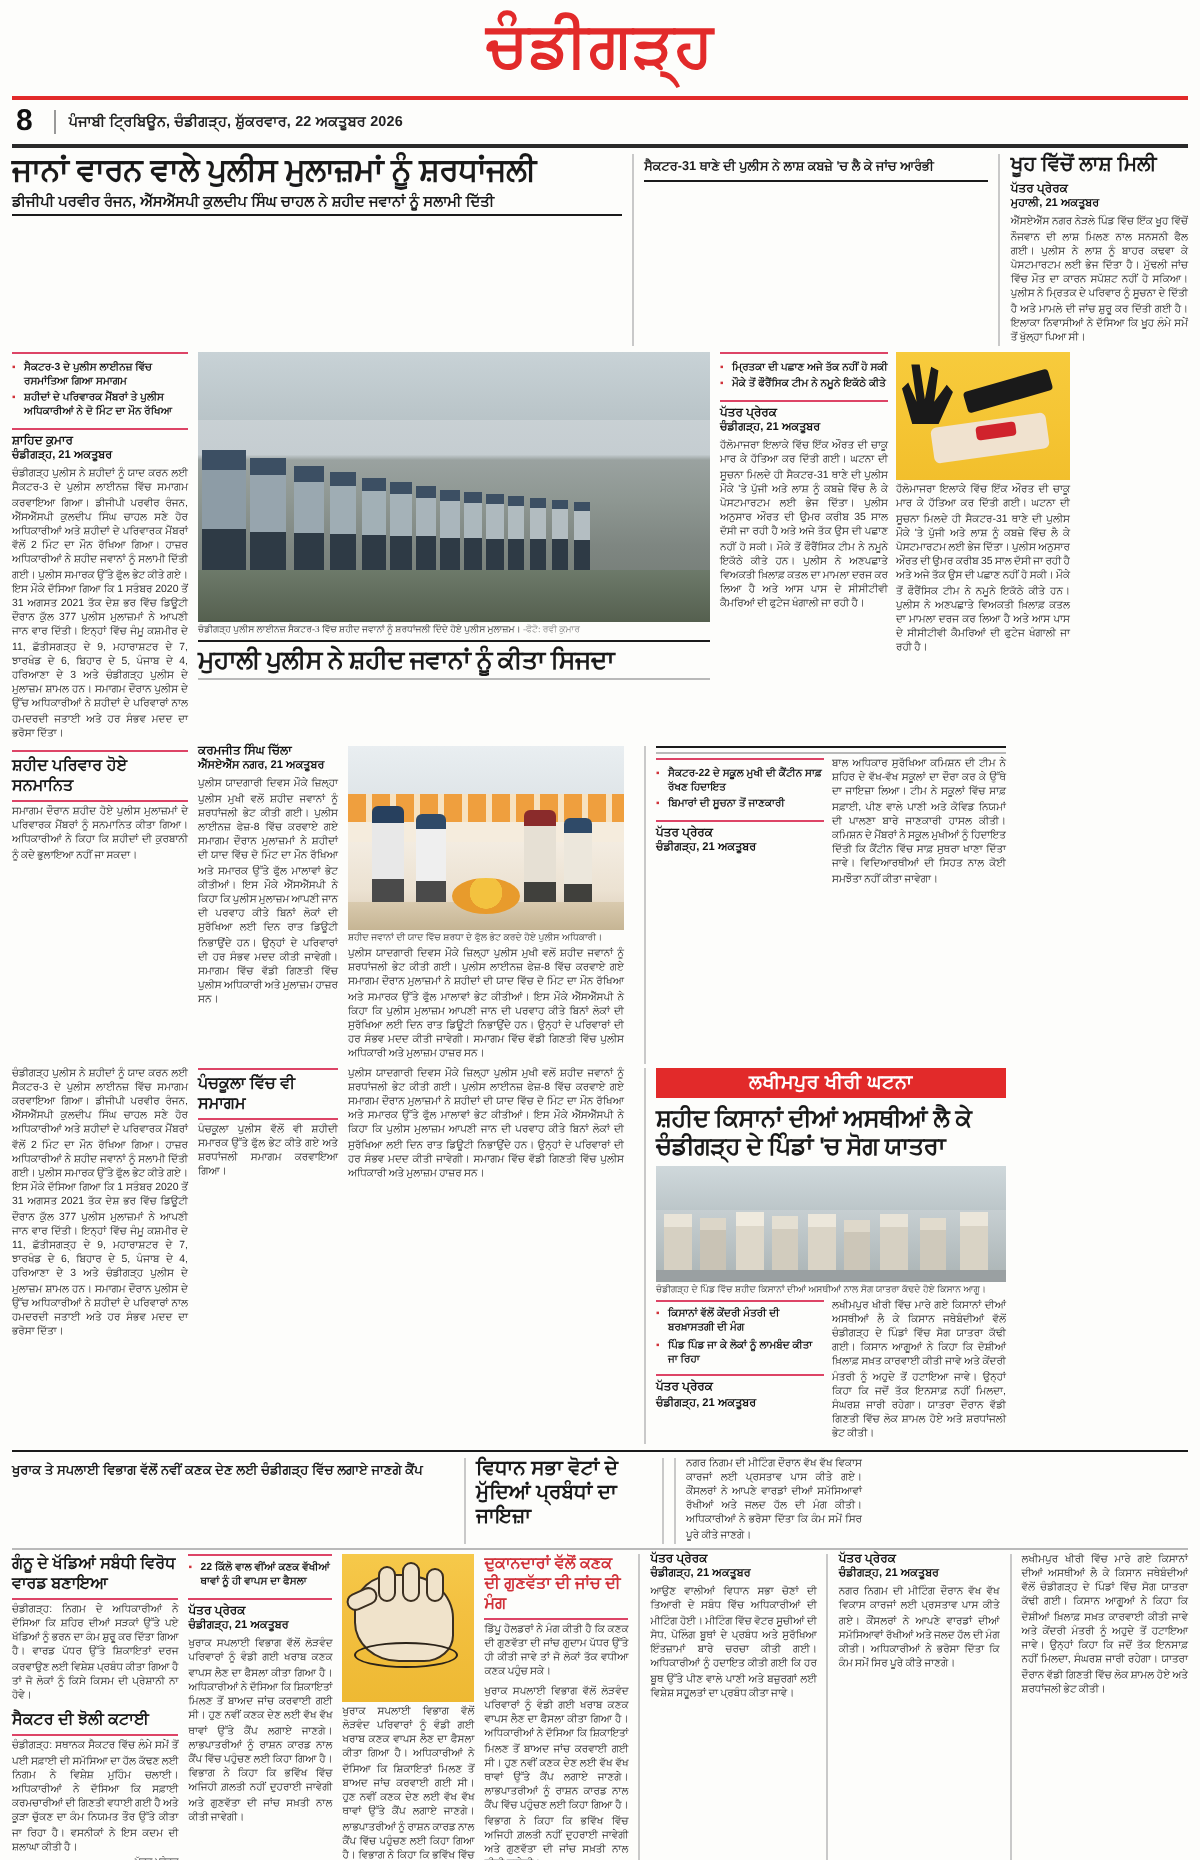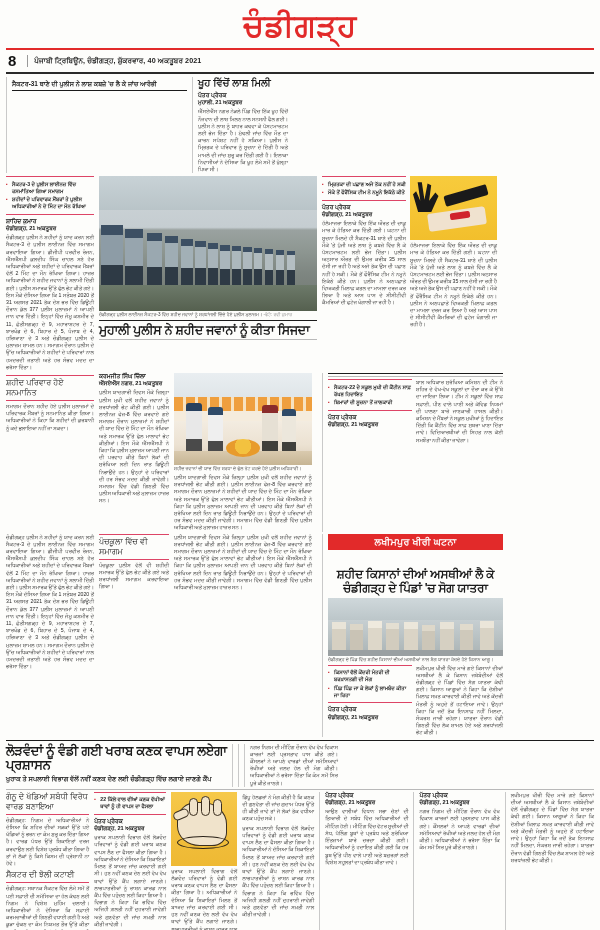--- a/index.html
+++ b/index.html
@@ -11,39 +11,39 @@
     overflow: hidden;
     position: relative;
   }
   .page { width: 600px; height: 930px; padding: 4px 6px 0 6px; position: relative; }
 
   
   .masthead { text-align: center; padding: 2px 0 0 0; height: 44px; }
   .masthead-title {
     font-size: 31px; font-weight: bold; color: #e22a2a;
     letter-spacing: 0.5px; line-height: 40px;
-    font-family: Liberation Sans, sans-serif;
+    font-family: Liberation Mono, monospace;
     text-align: center;
   }
   .rule-red { height: 2px; background: #e22a2a; width: 100%; }
   .dateline-bar {
     display: flex; align-items: center; gap: 6px;
     padding: 2px 0 3px 0; border-bottom: 2px solid #2a2a2a;
   }
   .page-num { font-size: 15px; font-weight: bold; color: #111; padding: 0 5px 0 2px; }
   .dateline-sep { width: 1px; height: 12px; background: #999; }
   .dateline-txt { font-size: 7.2px; font-weight: bold; color: #222; letter-spacing: .1px; }
 
   
   .hr-thin { height: 1px; background: #1b1b1b; width: 100%; }
   .hr-hair { height: 1px; background: #b9b9b9; width: 100%; }
   .hl-xl { font-size: 15.5px; font-weight: bold; line-height: 17px; letter-spacing: -.2px; }
   .hl-lg { font-size: 12.5px; font-weight: bold; line-height: 14px; letter-spacing: -.2px; }
   .hl-md { font-size: 10px; font-weight: bold; line-height: 12px; }
-  .hl-sm { font-size: 8px; font-weight: normal; line-height: 10px; }
+  .hl-sm { font-size: 8px; font-weight: bold; line-height: 10px; }
   .subhl { font-size: 7.4px; font-weight: bold; color: #1c1c1c; line-height: 9px; }
   .byline { font-size: 6px; font-weight: bold; color: #111; line-height: 7.4px; }
   .dateplace { font-size: 5.6px; font-weight: bold; color: #111; line-height: 7px; }
   .body-txt {
     font-size: 5.2px; line-height: 7.2px; text-align: justify; color: #2a2a2a;
     word-spacing: -.3px;
   }
   .caption { font-size: 4.6px; color: #3a3a3a; line-height: 6px; }
   .red-banner {
     background: #e22a2a; color: #fff; font-size: 9.5px; font-weight: bold;
@@ -95,24 +95,29 @@
 
 <div class="page">
 
   <div class="masthead">
     <div class="masthead-title">ਚੰਡੀਗੜ੍ਹ</div>
   </div>
   <div class="rule-red"></div>
   <div class="dateline-bar">
     <span class="page-num">8</span>
     <span class="dateline-sep"></span>
-    <span class="dateline-txt">ਪੰਜਾਬੀ ਟ੍ਰਿਬਿਊਨ, ਚੰਡੀਗੜ੍ਹ, ਸ਼ੁੱਕਰਵਾਰ, 40 ਅਕਤੂਬਰ 2021</span>
+    <span class="dateline-txt">ਪੰਜਾਬੀ ਟ੍ਰਿਬਿਊਨ, ਚੰਡੀਗੜ੍ਹ, ਸ਼ੁੱਕਰਵਾਰ, 22 ਅਕਤੂਬਰ 2026</span>
   </div>
 
   <div class="cols" style="margin-top:3px;">
+    <div class="col" style="width:310px;">
+      <div class="hl-xl">ਜਾਨਾਂ ਵਾਰਨ ਵਾਲੇ ਪੁਲੀਸ ਮੁਲਾਜ਼ਮਾਂ ਨੂੰ ਸ਼ਰਧਾਂਜਲੀ</div>
+      <div class="subhl" style="margin-top:2px;padding-bottom:2px;">ਡੀਜੀਪੀ ਪਰਵੀਰ ਰੰਜਨ, ਐੱਸਐੱਸਪੀ ਕੁਲਦੀਪ ਸਿੰਘ ਚਾਹਲ ਨੇ ਸ਼ਹੀਦ ਜਵਾਨਾਂ ਨੂੰ ਸਲਾਮੀ ਦਿੱਤੀ</div>
+      <div class="hr-thin"></div>
+    </div>
     <div class="vdiv"></div>
     <div class="col" style="width:175px;">
       <div class="subhl" style="margin-top:2px;padding-bottom:2px;font-size:6.4px;">ਸੈਕਟਰ-31 ਥਾਣੇ ਦੀ ਪੁਲੀਸ ਨੇ ਲਾਸ਼ ਕਬਜ਼ੇ 'ਚ ਲੈ ਕੇ ਜਾਂਚ ਆਰੰਭੀ</div>
       <div class="hr-thin"></div>
     </div>
     <div class="vdiv"></div>
     <div class="col" style="width:90px;">
       <div class="hl-md">ਖੂਹ ਵਿੱਚੋਂ ਲਾਸ਼ ਮਿਲੀ</div>
       <div class="byline" style="margin-top:3px;">ਪੱਤਰ ਪ੍ਰੇਰਕ</div>
       <div class="dateplace">ਮੁਹਾਲੀ, 21 ਅਕਤੂਬਰ</div>
@@ -125,21 +130,21 @@
     <div class="col" style="width:88px;">
       <div class="bullets">
         <div class="bullet-item">ਸੈਕਟਰ-3 ਦੇ ਪੁਲੀਸ ਲਾਈਨਜ਼ ਵਿੱਚ ਰਸਮਾਂਤਿਆ ਗਿਆ ਸਮਾਗਮ</div>
         <div class="bullet-item">ਸ਼ਹੀਦਾਂ ਦੇ ਪਰਿਵਾਰਕ ਮੈਂਬਰਾਂ ਤੇ ਪੁਲੀਸ ਅਧਿਕਾਰੀਆਂ ਨੇ ਦੋ ਮਿੰਟ ਦਾ ਮੌਨ ਰੱਖਿਆ</div>
       </div>
       <div class="byline" style="margin-top:3px;">ਸ਼ਾਹਿਦ ਕੁਮਾਰ</div>
       <div class="dateplace">ਚੰਡੀਗੜ੍ਹ, 21 ਅਕਤੂਬਰ</div>
       <div class="body-txt" style="margin-top:2px;">ਚੰਡੀਗੜ੍ਹ ਪੁਲੀਸ ਨੇ ਸ਼ਹੀਦਾਂ ਨੂੰ ਯਾਦ ਕਰਨ ਲਈ ਸੈਕਟਰ-3 ਦੇ ਪੁਲੀਸ ਲਾਈਨਜ਼ ਵਿੱਚ ਸਮਾਗਮ ਕਰਵਾਇਆ ਗਿਆ। ਡੀਜੀਪੀ ਪਰਵੀਰ ਰੰਜਨ, ਐੱਸਐੱਸਪੀ ਕੁਲਦੀਪ ਸਿੰਘ ਚਾਹਲ ਸਣੇ ਹੋਰ ਅਧਿਕਾਰੀਆਂ ਅਤੇ ਸ਼ਹੀਦਾਂ ਦੇ ਪਰਿਵਾਰਕ ਮੈਂਬਰਾਂ ਵੱਲੋਂ 2 ਮਿੰਟ ਦਾ ਮੌਨ ਰੱਖਿਆ ਗਿਆ। ਹਾਜ਼ਰ ਅਧਿਕਾਰੀਆਂ ਨੇ ਸ਼ਹੀਦ ਜਵਾਨਾਂ ਨੂੰ ਸਲਾਮੀ ਦਿੱਤੀ ਗਈ। ਪੁਲੀਸ ਸਮਾਰਕ ਉੱਤੇ ਫੁੱਲ ਭੇਟ ਕੀਤੇ ਗਏ। ਇਸ ਮੌਕੇ ਦੱਸਿਆ ਗਿਆ ਕਿ 1 ਸਤੰਬਰ 2020 ਤੋਂ 31 ਅਗਸਤ 2021 ਤੱਕ ਦੇਸ਼ ਭਰ ਵਿੱਚ ਡਿਊਟੀ ਦੌਰਾਨ ਕੁੱਲ 377 ਪੁਲੀਸ ਮੁਲਾਜ਼ਮਾਂ ਨੇ ਆਪਣੀ ਜਾਨ ਵਾਰ ਦਿੱਤੀ। ਇਨ੍ਹਾਂ ਵਿੱਚ ਜੰਮੂ ਕਸ਼ਮੀਰ ਦੇ 11, ਛੱਤੀਸਗੜ੍ਹ ਦੇ 9, ਮਹਾਰਾਸ਼ਟਰ ਦੇ 7, ਝਾਰਖੰਡ ਦੇ 6, ਬਿਹਾਰ ਦੇ 5, ਪੰਜਾਬ ਦੇ 4, ਹਰਿਆਣਾ ਦੇ 3 ਅਤੇ ਚੰਡੀਗੜ੍ਹ ਪੁਲੀਸ ਦੇ ਮੁਲਾਜ਼ਮ ਸ਼ਾਮਲ ਹਨ। ਸਮਾਗਮ ਦੌਰਾਨ ਪੁਲੀਸ ਦੇ ਉੱਚ ਅਧਿਕਾਰੀਆਂ ਨੇ ਸ਼ਹੀਦਾਂ ਦੇ ਪਰਿਵਾਰਾਂ ਨਾਲ ਹਮਦਰਦੀ ਜਤਾਈ ਅਤੇ ਹਰ ਸੰਭਵ ਮਦਦ ਦਾ ਭਰੋਸਾ ਦਿੱਤਾ।</div>
     </div>
 
-    <div class="col" style="width:218px;">
+    <div class="col" style="width:256px;font-family:Liberation Serif, serif;">
       <div class="photo ph-police" style="height:135px;">
         <div style="position:absolute;left:2px;bottom:14px;width:22px;height:72px;background:linear-gradient(180deg,#3c4f63 0 14%,#8d9ca6 14% 55%,#2e3a45 55% 100%);"></div>
         <div style="position:absolute;left:26px;bottom:16px;width:18px;height:66px;background:linear-gradient(180deg,#3c4f63 0 13%,#97a5ae 13% 56%,#2e3a45 56% 100%);"></div>
         <div style="position:absolute;left:48px;bottom:18px;width:15px;height:60px;background:linear-gradient(180deg,#3c4f63 0 13%,#9aa8b0 13% 56%,#2e3a45 56% 100%);"></div>
         <div style="position:absolute;left:66px;bottom:20px;width:13px;height:55px;background:linear-gradient(180deg,#3c4f63 0 13%,#9fadb4 13% 56%,#2e3a45 56% 100%);"></div>
         <div style="position:absolute;left:82px;bottom:21px;width:12px;height:51px;background:linear-gradient(180deg,#3c4f63 0 13%,#a2b0b6 13% 56%,#2e3a45 56% 100%);"></div>
         <div style="position:absolute;left:96px;bottom:22px;width:11px;height:48px;background:linear-gradient(180deg,#3c4f63 0 13%,#a5b2b8 13% 56%,#2e3a45 56% 100%);"></div>
         <div style="position:absolute;left:109px;bottom:23px;width:10px;height:45px;background:linear-gradient(180deg,#3c4f63 0 13%,#a8b4ba 13% 56%,#2e3a45 56% 100%);"></div>
         <div style="position:absolute;left:121px;bottom:23px;width:10px;height:43px;background:linear-gradient(180deg,#3c4f63 0 13%,#aab6bc 13% 56%,#2e3a45 56% 100%);"></div>
         <div style="position:absolute;left:133px;bottom:24px;width:9px;height:41px;background:linear-gradient(180deg,#3c4f63 0 13%,#acb8bd 13% 56%,#2e3a45 56% 100%);"></div>
@@ -252,21 +257,21 @@
             <div style="width:138px;">
               <div class="body-txt">ਪੁਲੀਸ ਯਾਦਗਾਰੀ ਦਿਵਸ ਮੌਕੇ ਜ਼ਿਲ੍ਹਾ ਪੁਲੀਸ ਮੁਖੀ ਵਲੋਂ ਸ਼ਹੀਦ ਜਵਾਨਾਂ ਨੂੰ ਸ਼ਰਧਾਂਜਲੀ ਭੇਟ ਕੀਤੀ ਗਈ। ਪੁਲੀਸ ਲਾਈਨਜ਼ ਫੇਜ਼-8 ਵਿੱਚ ਕਰਵਾਏ ਗਏ ਸਮਾਗਮ ਦੌਰਾਨ ਮੁਲਾਜ਼ਮਾਂ ਨੇ ਸ਼ਹੀਦਾਂ ਦੀ ਯਾਦ ਵਿੱਚ ਦੋ ਮਿੰਟ ਦਾ ਮੌਨ ਰੱਖਿਆ ਅਤੇ ਸਮਾਰਕ ਉੱਤੇ ਫੁੱਲ ਮਾਲਾਵਾਂ ਭੇਟ ਕੀਤੀਆਂ। ਇਸ ਮੌਕੇ ਐੱਸਐੱਸਪੀ ਨੇ ਕਿਹਾ ਕਿ ਪੁਲੀਸ ਮੁਲਾਜ਼ਮ ਆਪਣੀ ਜਾਨ ਦੀ ਪਰਵਾਹ ਕੀਤੇ ਬਿਨਾਂ ਲੋਕਾਂ ਦੀ ਸੁਰੱਖਿਆ ਲਈ ਦਿਨ ਰਾਤ ਡਿਊਟੀ ਨਿਭਾਉਂਦੇ ਹਨ। ਉਨ੍ਹਾਂ ਦੇ ਪਰਿਵਾਰਾਂ ਦੀ ਹਰ ਸੰਭਵ ਮਦਦ ਕੀਤੀ ਜਾਵੇਗੀ। ਸਮਾਗਮ ਵਿੱਚ ਵੱਡੀ ਗਿਣਤੀ ਵਿੱਚ ਪੁਲੀਸ ਅਧਿਕਾਰੀ ਅਤੇ ਮੁਲਾਜ਼ਮ ਹਾਜ਼ਰ ਸਨ।</div>
             </div>
           </div>
         </div>
       </div>
     </div>
     <div class="vdiv"></div>
     <div class="col" style="width:175px;">
       <div class="red-banner">ਲਖੀਮਪੁਰ ਖੀਰੀ ਘਟਨਾ</div>
-      <div class="hl-lg" style="margin-top:17px;font-size:12px;text-align:center;">ਸ਼ਹੀਦ ਕਿਸਾਨਾਂ ਦੀਆਂ ਅਸਥੀਆਂ ਲੈ ਕੇ ਚੰਡੀਗੜ੍ਹ ਦੇ ਪਿੰਡਾਂ 'ਚ ਸੋਗ ਯਾਤਰਾ</div>
+      <div class="hl-lg" style="margin-top:3px;font-size:12px;">ਸ਼ਹੀਦ ਕਿਸਾਨਾਂ ਦੀਆਂ ਅਸਥੀਆਂ ਲੈ ਕੇ ਚੰਡੀਗੜ੍ਹ ਦੇ ਪਿੰਡਾਂ 'ਚ ਸੋਗ ਯਾਤਰਾ</div>
       <div class="photo ph-march" style="height:58px;margin-top:3px;">
         <div style="position:absolute;left:0;top:0;width:100%;height:22px;background:linear-gradient(180deg,#cfd8db,#bcc6c9);"></div>
         <div style="position:absolute;left:4px;bottom:4px;width:14px;height:30px;background:linear-gradient(180deg,#e9e4d8 0 22%,#d6d0c2 22% 100%);"></div>
         <div style="position:absolute;left:22px;bottom:4px;width:13px;height:28px;background:linear-gradient(180deg,#dcd6c8 0 22%,#c9c3b5 22% 100%);"></div>
         <div style="position:absolute;left:40px;bottom:4px;width:14px;height:31px;background:linear-gradient(180deg,#efeade 0 22%,#ddd7c9 22% 100%);"></div>
         <div style="position:absolute;left:58px;bottom:4px;width:13px;height:29px;background:linear-gradient(180deg,#e4dfd2 0 22%,#d2ccbe 22% 100%);"></div>
         <div style="position:absolute;left:76px;bottom:4px;width:14px;height:30px;background:linear-gradient(180deg,#ece7db 0 22%,#dad4c6 22% 100%);"></div>
         <div style="position:absolute;left:94px;bottom:4px;width:13px;height:27px;background:linear-gradient(180deg,#ded8ca 0 22%,#ccc6b8 22% 100%);"></div>
         <div style="position:absolute;left:112px;bottom:4px;width:14px;height:30px;background:linear-gradient(180deg,#e8e3d7 0 22%,#d6d0c2 22% 100%);"></div>
         <div style="position:absolute;left:132px;bottom:4px;width:13px;height:28px;background:linear-gradient(180deg,#e1dbcd 0 22%,#cfc9bb 22% 100%);"></div>
@@ -286,24 +291,26 @@
         <div style="width:87px;">
           <div class="body-txt">ਲਖੀਮਪੁਰ ਖੀਰੀ ਵਿੱਚ ਮਾਰੇ ਗਏ ਕਿਸਾਨਾਂ ਦੀਆਂ ਅਸਥੀਆਂ ਲੈ ਕੇ ਕਿਸਾਨ ਜਥੇਬੰਦੀਆਂ ਵੱਲੋਂ ਚੰਡੀਗੜ੍ਹ ਦੇ ਪਿੰਡਾਂ ਵਿੱਚ ਸੋਗ ਯਾਤਰਾ ਕੱਢੀ ਗਈ। ਕਿਸਾਨ ਆਗੂਆਂ ਨੇ ਕਿਹਾ ਕਿ ਦੋਸ਼ੀਆਂ ਖ਼ਿਲਾਫ਼ ਸਖ਼ਤ ਕਾਰਵਾਈ ਕੀਤੀ ਜਾਵੇ ਅਤੇ ਕੇਂਦਰੀ ਮੰਤਰੀ ਨੂੰ ਅਹੁਦੇ ਤੋਂ ਹਟਾਇਆ ਜਾਵੇ। ਉਨ੍ਹਾਂ ਕਿਹਾ ਕਿ ਜਦੋਂ ਤੱਕ ਇਨਸਾਫ਼ ਨਹੀਂ ਮਿਲਦਾ, ਸੰਘਰਸ਼ ਜਾਰੀ ਰਹੇਗਾ। ਯਾਤਰਾ ਦੌਰਾਨ ਵੱਡੀ ਗਿਣਤੀ ਵਿੱਚ ਲੋਕ ਸ਼ਾਮਲ ਹੋਏ ਅਤੇ ਸ਼ਰਧਾਂਜਲੀ ਭੇਟ ਕੀਤੀ।</div>
         </div>
       </div>
     </div>
   </div>
 
   <div class="hr-thin" style="margin-top:3px;"></div>
   <div class="cols" style="margin-top:3px;">
     <div class="col" style="width:221px;">
-      <div class="hl-lg" style="font-size:13px;">ਲੋੜਵੰਦਾਂ ਨੂੰ ਵੰਡੀ ਗਈ ਖਰਾਬ ਕਣਕ ਵਾਪਸ ਲਏਗਾ ਪ੍ਰਸ਼ਾਸਨ</div>
       <div class="subhl" style="margin-top:2px;font-size:6.6px;">ਖੁਰਾਕ ਤੇ ਸਪਲਾਈ ਵਿਭਾਗ ਵੱਲੋਂ ਨਵੀਂ ਕਣਕ ਦੇਣ ਲਈ ਚੰਡੀਗੜ੍ਹ ਵਿੱਚ ਲਗਾਏ ਜਾਣਗੇ ਕੈਂਪ</div>
     </div>
     <div class="vdiv"></div>
+    <div class="col" style="width:88px;">
+      <div class="hl-md">ਵਿਧਾਨ ਸਭਾ ਵੋਟਾਂ ਦੇ ਮੁੱਦਿਆਂ ਪ੍ਰਬੰਧਾਂ ਦਾ ਜਾਇਜ਼ਾ</div>
+    </div>
     <div class="vdiv"></div>
     <div class="vdiv"></div>
     <div class="col" style="width:88px;">
       <div class="body-txt">ਨਗਰ ਨਿਗਮ ਦੀ ਮੀਟਿੰਗ ਦੌਰਾਨ ਵੱਖ ਵੱਖ ਵਿਕਾਸ ਕਾਰਜਾਂ ਲਈ ਪ੍ਰਸਤਾਵ ਪਾਸ ਕੀਤੇ ਗਏ। ਕੌਂਸਲਰਾਂ ਨੇ ਆਪਣੇ ਵਾਰਡਾਂ ਦੀਆਂ ਸਮੱਸਿਆਵਾਂ ਰੱਖੀਆਂ ਅਤੇ ਜਲਦ ਹੱਲ ਦੀ ਮੰਗ ਕੀਤੀ। ਅਧਿਕਾਰੀਆਂ ਨੇ ਭਰੋਸਾ ਦਿੱਤਾ ਕਿ ਕੰਮ ਸਮੇਂ ਸਿਰ ਪੂਰੇ ਕੀਤੇ ਜਾਣਗੇ।</div>
     </div>
   </div>
   <div class="hr-hair" style="margin-top:2px;"></div>
 
   <div class="cols" style="margin-top:2px;">
 
@@ -331,20 +338,21 @@
             <div style="position:absolute;left:6px;top:10px;width:50px;height:44px;background:#f0e3cb;border-radius:40% 50% 30% 45%;border:1.2px solid #3b2f20;"></div>
             <div style="position:absolute;left:2px;top:18px;width:16px;height:9px;background:#f0e3cb;border:1.2px solid #3b2f20;border-radius:6px;transform:rotate(-24deg);"></div>
             <div style="position:absolute;left:6px;top:44px;width:52px;height:13px;border:1.4px solid #2a2218;border-radius:50%;"></div>
             <div style="position:absolute;left:18px;top:6px;width:9px;height:18px;background:#f0e3cb;border:1.2px solid #3b2f20;border-radius:5px;"></div>
             <div style="position:absolute;left:30px;top:4px;width:9px;height:20px;background:#f0e3cb;border:1.2px solid #3b2f20;border-radius:5px;"></div>
             <div style="position:absolute;left:42px;top:7px;width:9px;height:17px;background:#f0e3cb;border:1.2px solid #3b2f20;border-radius:5px;"></div>
           </div>
           <div class="body-txt" style="margin-top:2px;">ਖੁਰਾਕ ਸਪਲਾਈ ਵਿਭਾਗ ਵੱਲੋਂ ਲੋੜਵੰਦ ਪਰਿਵਾਰਾਂ ਨੂੰ ਵੰਡੀ ਗਈ ਖਰਾਬ ਕਣਕ ਵਾਪਸ ਲੈਣ ਦਾ ਫੈਸਲਾ ਕੀਤਾ ਗਿਆ ਹੈ। ਅਧਿਕਾਰੀਆਂ ਨੇ ਦੱਸਿਆ ਕਿ ਸ਼ਿਕਾਇਤਾਂ ਮਿਲਣ ਤੋਂ ਬਾਅਦ ਜਾਂਚ ਕਰਵਾਈ ਗਈ ਸੀ। ਹੁਣ ਨਵੀਂ ਕਣਕ ਦੇਣ ਲਈ ਵੱਖ ਵੱਖ ਥਾਵਾਂ ਉੱਤੇ ਕੈਂਪ ਲਗਾਏ ਜਾਣਗੇ। ਲਾਭਪਾਤਰੀਆਂ ਨੂੰ ਰਾਸ਼ਨ ਕਾਰਡ ਨਾਲ ਕੈਂਪ ਵਿੱਚ ਪਹੁੰਚਣ ਲਈ ਕਿਹਾ ਗਿਆ ਹੈ। ਵਿਭਾਗ ਨੇ ਕਿਹਾ ਕਿ ਭਵਿੱਖ ਵਿੱਚ ਅਜਿਹੀ ਗ਼ਲਤੀ ਨਹੀਂ ਦੁਹਰਾਈ ਜਾਵੇਗੀ ਅਤੇ ਗੁਣਵੱਤਾ ਦੀ ਜਾਂਚ ਸਖ਼ਤੀ ਨਾਲ ਕੀਤੀ ਜਾਵੇਗੀ।</div>
         </div>
         <div style="width:72px;">
+          <div class="hl-sm" style="color:#d0323a;border-bottom:1px solid #d46;padding-bottom:2px;">ਦੁਕਾਨਦਾਰਾਂ ਵੱਲੋਂ ਕਣਕ ਦੀ ਗੁਣਵੱਤਾ ਦੀ ਜਾਂਚ ਦੀ ਮੰਗ</div>
           <div class="body-txt" style="margin-top:2px;">ਡਿੱਪੂ ਹੋਲਡਰਾਂ ਨੇ ਮੰਗ ਕੀਤੀ ਹੈ ਕਿ ਕਣਕ ਦੀ ਗੁਣਵੱਤਾ ਦੀ ਜਾਂਚ ਗੁਦਾਮ ਪੱਧਰ ਉੱਤੇ ਹੀ ਕੀਤੀ ਜਾਵੇ ਤਾਂ ਜੋ ਲੋਕਾਂ ਤੱਕ ਵਧੀਆ ਕਣਕ ਪਹੁੰਚ ਸਕੇ।</div>
           <div class="body-txt" style="margin-top:2px;">ਖੁਰਾਕ ਸਪਲਾਈ ਵਿਭਾਗ ਵੱਲੋਂ ਲੋੜਵੰਦ ਪਰਿਵਾਰਾਂ ਨੂੰ ਵੰਡੀ ਗਈ ਖਰਾਬ ਕਣਕ ਵਾਪਸ ਲੈਣ ਦਾ ਫੈਸਲਾ ਕੀਤਾ ਗਿਆ ਹੈ। ਅਧਿਕਾਰੀਆਂ ਨੇ ਦੱਸਿਆ ਕਿ ਸ਼ਿਕਾਇਤਾਂ ਮਿਲਣ ਤੋਂ ਬਾਅਦ ਜਾਂਚ ਕਰਵਾਈ ਗਈ ਸੀ। ਹੁਣ ਨਵੀਂ ਕਣਕ ਦੇਣ ਲਈ ਵੱਖ ਵੱਖ ਥਾਵਾਂ ਉੱਤੇ ਕੈਂਪ ਲਗਾਏ ਜਾਣਗੇ। ਲਾਭਪਾਤਰੀਆਂ ਨੂੰ ਰਾਸ਼ਨ ਕਾਰਡ ਨਾਲ ਕੈਂਪ ਵਿੱਚ ਪਹੁੰਚਣ ਲਈ ਕਿਹਾ ਗਿਆ ਹੈ। ਵਿਭਾਗ ਨੇ ਕਿਹਾ ਕਿ ਭਵਿੱਖ ਵਿੱਚ ਅਜਿਹੀ ਗ਼ਲਤੀ ਨਹੀਂ ਦੁਹਰਾਈ ਜਾਵੇਗੀ ਅਤੇ ਗੁਣਵੱਤਾ ਦੀ ਜਾਂਚ ਸਖ਼ਤੀ ਨਾਲ ਕੀਤੀ ਜਾਵੇਗੀ।</div>
         </div>
       </div>
     </div>
 
     <div class="vdiv"></div>
 
     <div class="col" style="width:88px;">
       <div class="byline">ਪੱਤਰ ਪ੍ਰੇਰਕ</div>

